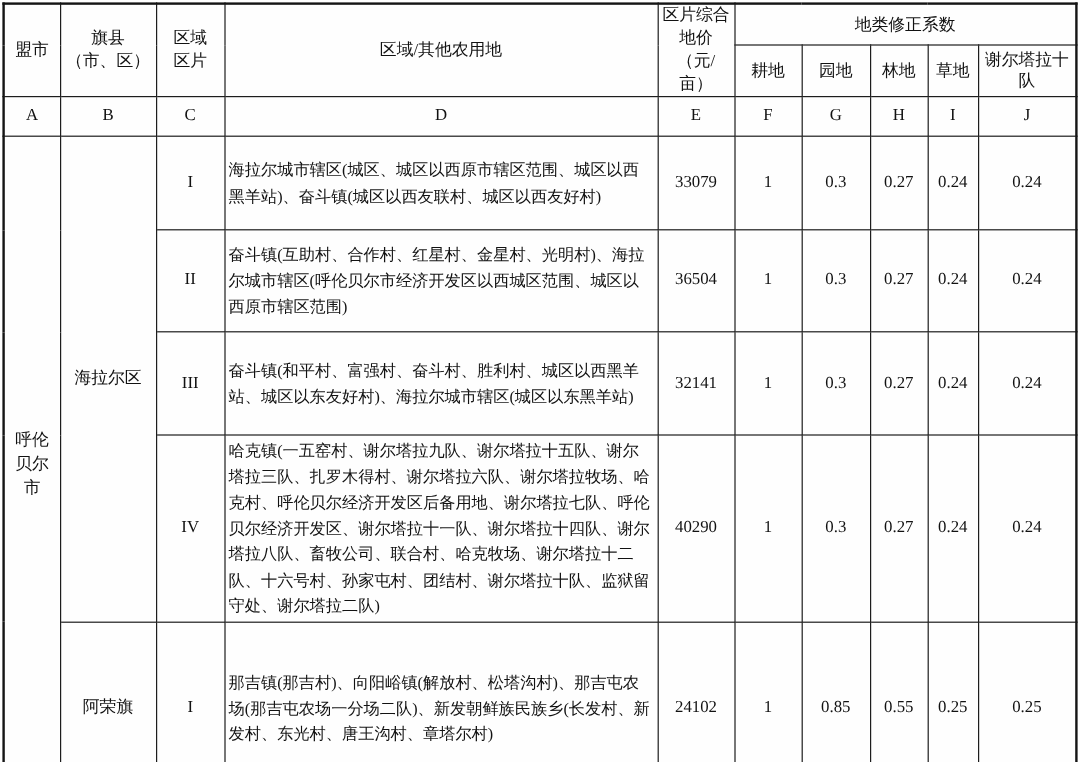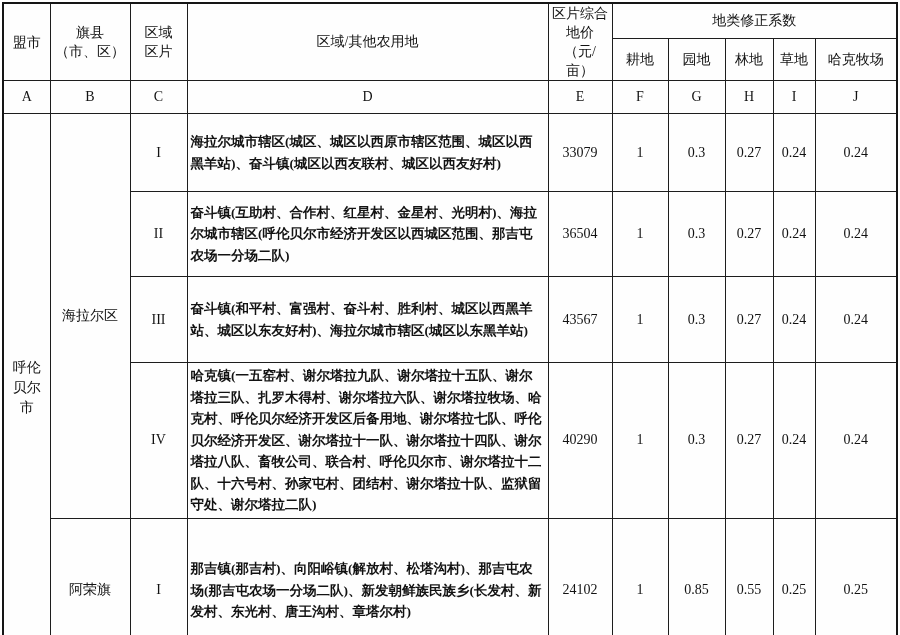--- a/index.html
+++ b/index.html
@@ -35,21 +35,20 @@
   .grouphead { font-size: 14px; margin-left: 35px; }
   .letter {
     font-size: 14px;
     font-family: "Liberation Serif", "DejaVu Serif", serif;
   }
   td.desc {
     text-align: left;
     font-size: 13.5px;
     line-height: 21.5px;
     padding: 2px 4px 2px 3px;
-    font-weight: bold;
   }
   td.num {
     font-size: 14px;
     text-align: center;
   }
   .zone { font-size: 14px; }
   .citycell, .countycell { font-size: 14px; line-height: 20px; }
 </style>
 </head>
 <body>
@@ -81,21 +80,21 @@
 地价
 （元/亩）</th>
       <th colspan="5" class="grouphead">地类修正系数</th>
     </tr>
 
     <tr style="height:35px">
       <th>耕地</th>
       <th>园地</th>
       <th>林地</th>
       <th>草地</th>
-      <th>哈克牧场</th>
+      <th>谢尔塔拉十队</th>
     </tr>
 
     <tr style="height:33px">
       <th class="letter">A</th>
       <th class="letter">B</th>
       <th class="letter">C</th>
       <th class="letter">D</th>
       <th class="letter">E</th>
       <th class="letter">F</th>
       <th class="letter">G</th>
@@ -112,43 +111,43 @@
       <td class="num">33079</td>
       <td class="num">1</td>
       <td class="num">0.3</td>
       <td class="num">0.27</td>
       <td class="num">0.24</td>
       <td class="num">0.24</td>
     </tr>
 
     <tr style="height:85px">
       <td class="zone">II</td>
-      <td class="desc">奋斗镇(互助村、合作村、红星村、金星村、光明村)、海拉尔城市辖区(呼伦贝尔市经济开发区以西城区范围、那吉屯农场一分场二队)</td>
+      <td class="desc">奋斗镇(互助村、合作村、红星村、金星村、光明村)、海拉尔城市辖区(呼伦贝尔市经济开发区以西城区范围、城区以西原市辖区范围)</td>
       <td class="num">36504</td>
       <td class="num">1</td>
       <td class="num">0.3</td>
       <td class="num">0.27</td>
       <td class="num">0.24</td>
       <td class="num">0.24</td>
     </tr>
 
     <tr style="height:86px">
       <td class="zone">III</td>
       <td class="desc">奋斗镇(和平村、富强村、奋斗村、胜利村、城区以西黑羊站、城区以东友好村)、海拉尔城市辖区(城区以东黑羊站)</td>
-      <td class="num">43567</td>
+      <td class="num">32141</td>
       <td class="num">1</td>
       <td class="num">0.3</td>
       <td class="num">0.27</td>
       <td class="num">0.24</td>
       <td class="num">0.24</td>
     </tr>
 
     <tr style="height:137px">
       <td class="zone">IV</td>
-      <td class="desc">哈克镇(一五窑村、谢尔塔拉九队、谢尔塔拉十五队、谢尔塔拉三队、扎罗木得村、谢尔塔拉六队、谢尔塔拉牧场、哈克村、呼伦贝尔经济开发区后备用地、谢尔塔拉七队、呼伦贝尔经济开发区、谢尔塔拉十一队、谢尔塔拉十四队、谢尔塔拉八队、畜牧公司、联合村、呼伦贝尔市、谢尔塔拉十二队、十六号村、孙家屯村、团结村、谢尔塔拉十队、监狱留守处、谢尔塔拉二队)</td>
+      <td class="desc">哈克镇(一五窑村、谢尔塔拉九队、谢尔塔拉十五队、谢尔塔拉三队、扎罗木得村、谢尔塔拉六队、谢尔塔拉牧场、哈克村、呼伦贝尔经济开发区后备用地、谢尔塔拉七队、呼伦贝尔经济开发区、谢尔塔拉十一队、谢尔塔拉十四队、谢尔塔拉八队、畜牧公司、联合村、哈克牧场、谢尔塔拉十二队、十六号村、孙家屯村、团结村、谢尔塔拉十队、监狱留守处、谢尔塔拉二队)</td>
       <td class="num">40290</td>
       <td class="num">1</td>
       <td class="num">0.3</td>
       <td class="num">0.27</td>
       <td class="num">0.24</td>
       <td class="num">0.24</td>
     </tr>
 
     <tr style="height:145px">
       <td class="countycell">阿荣旗</td>

